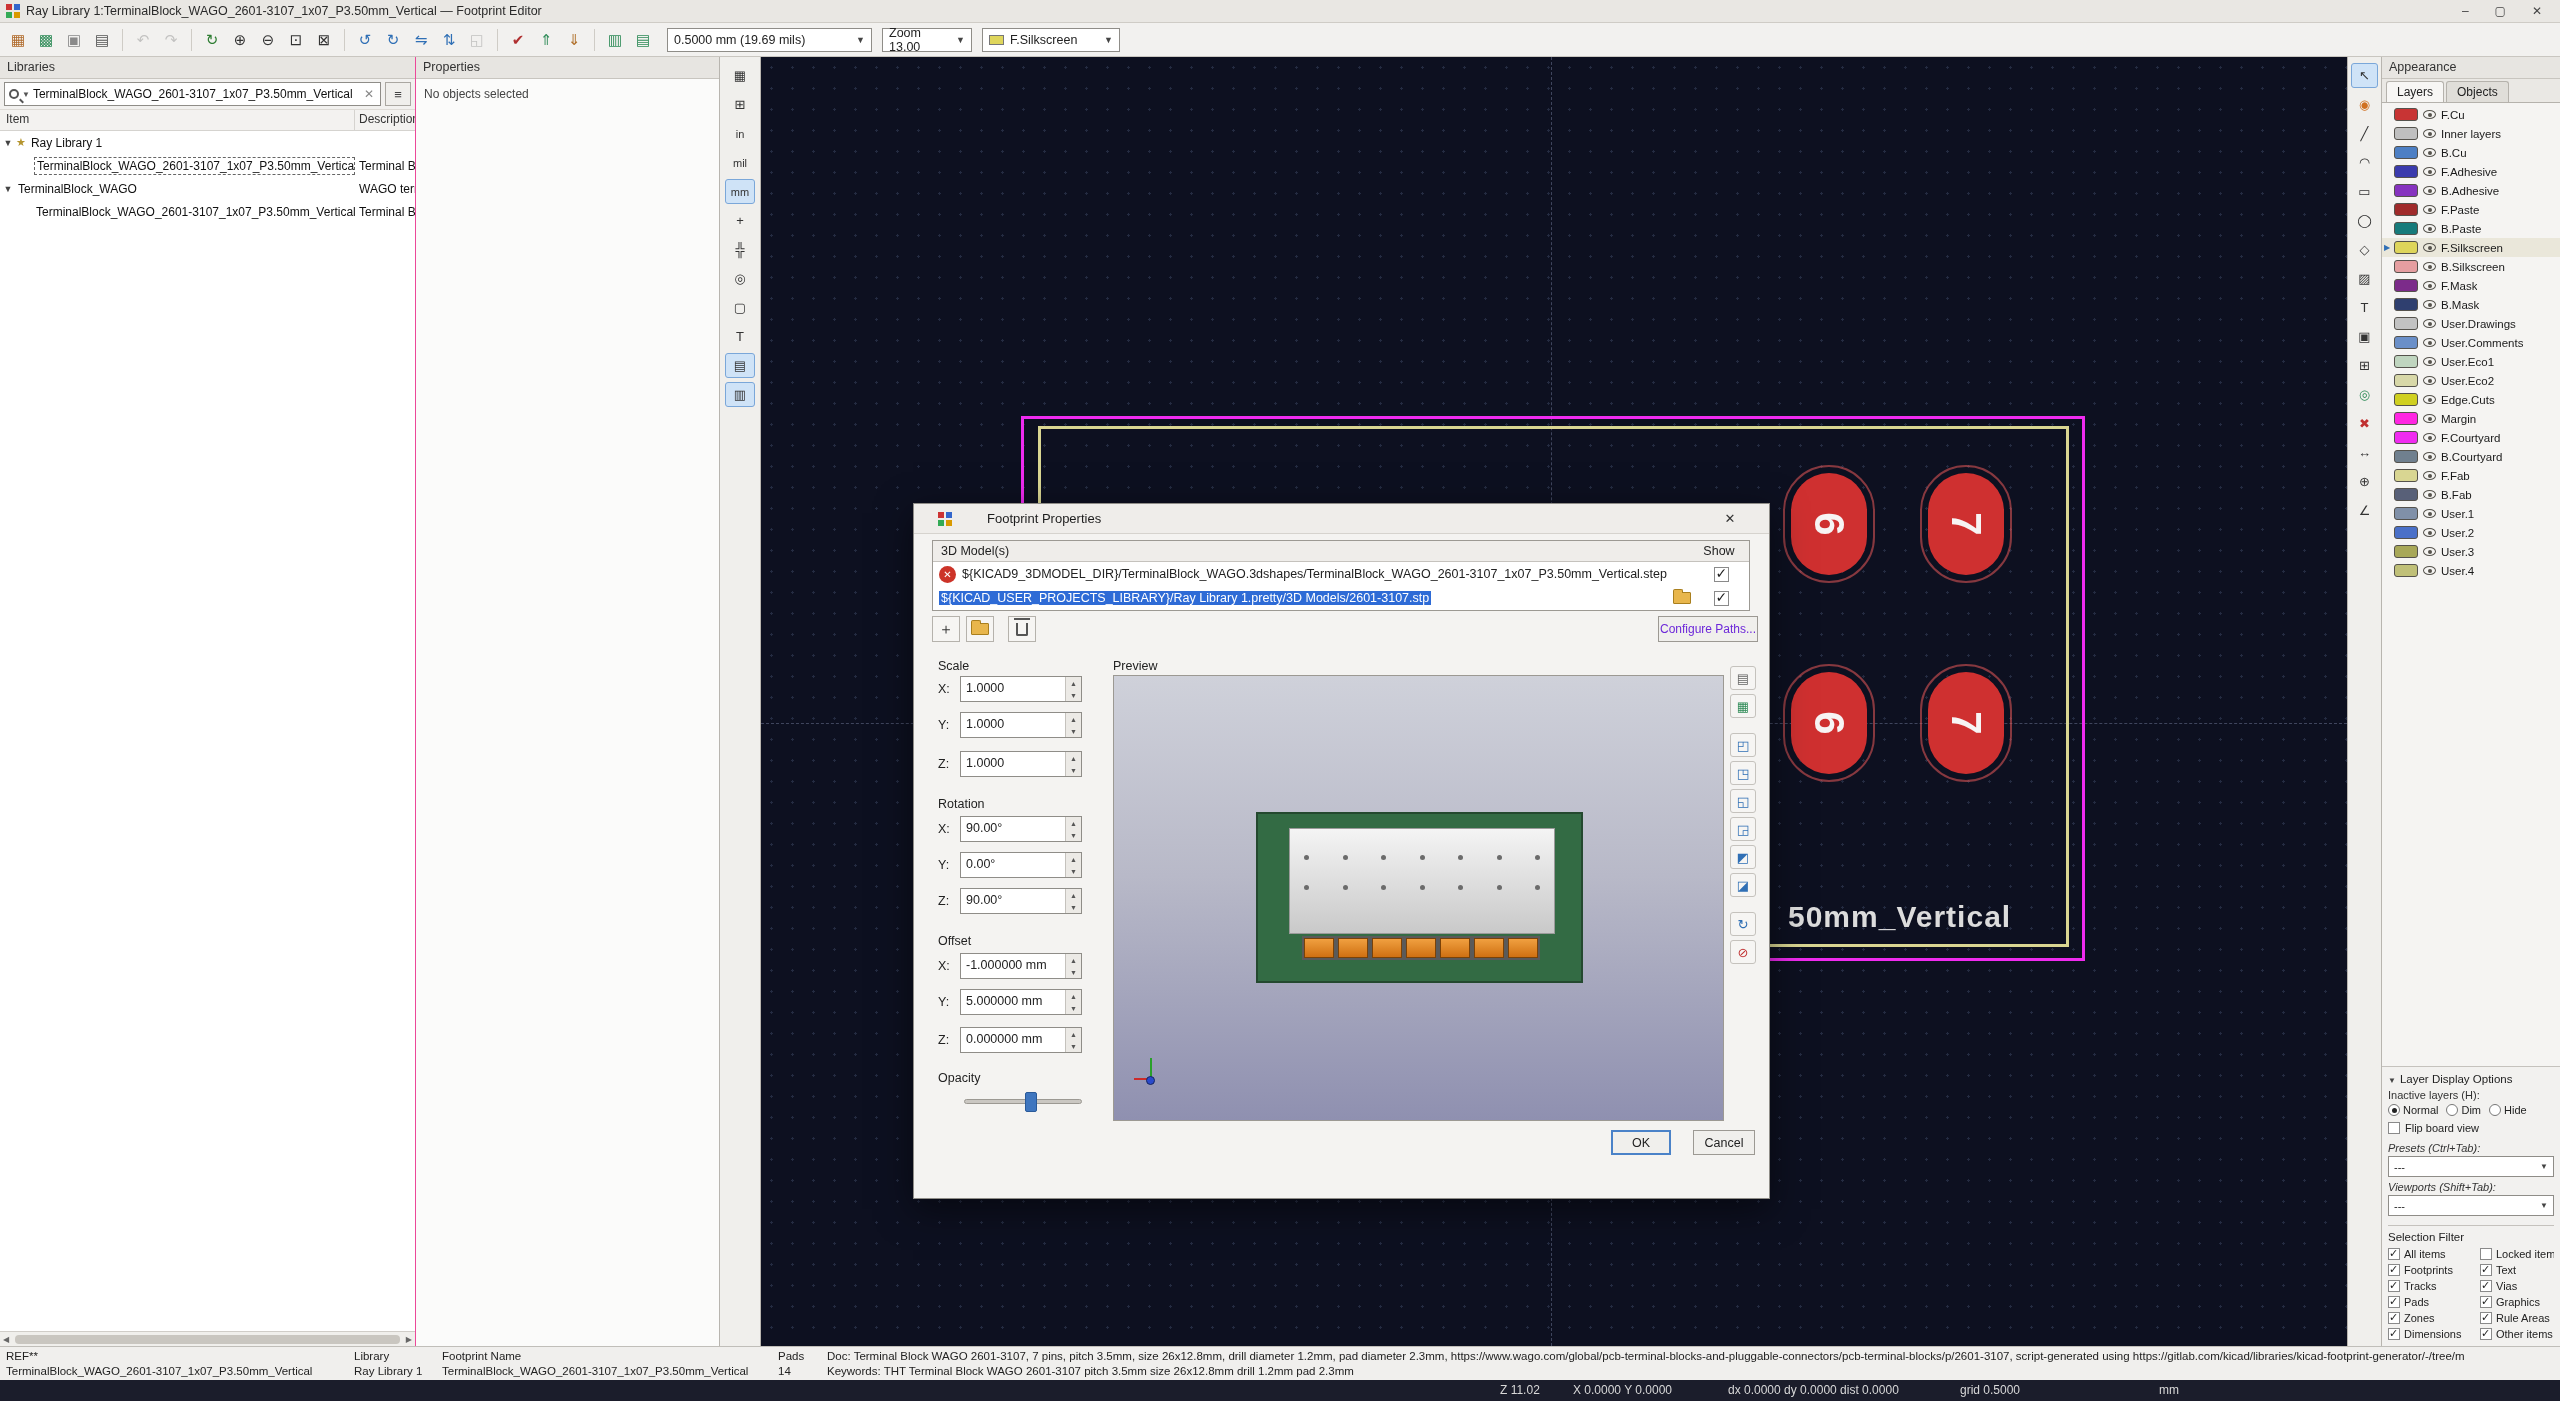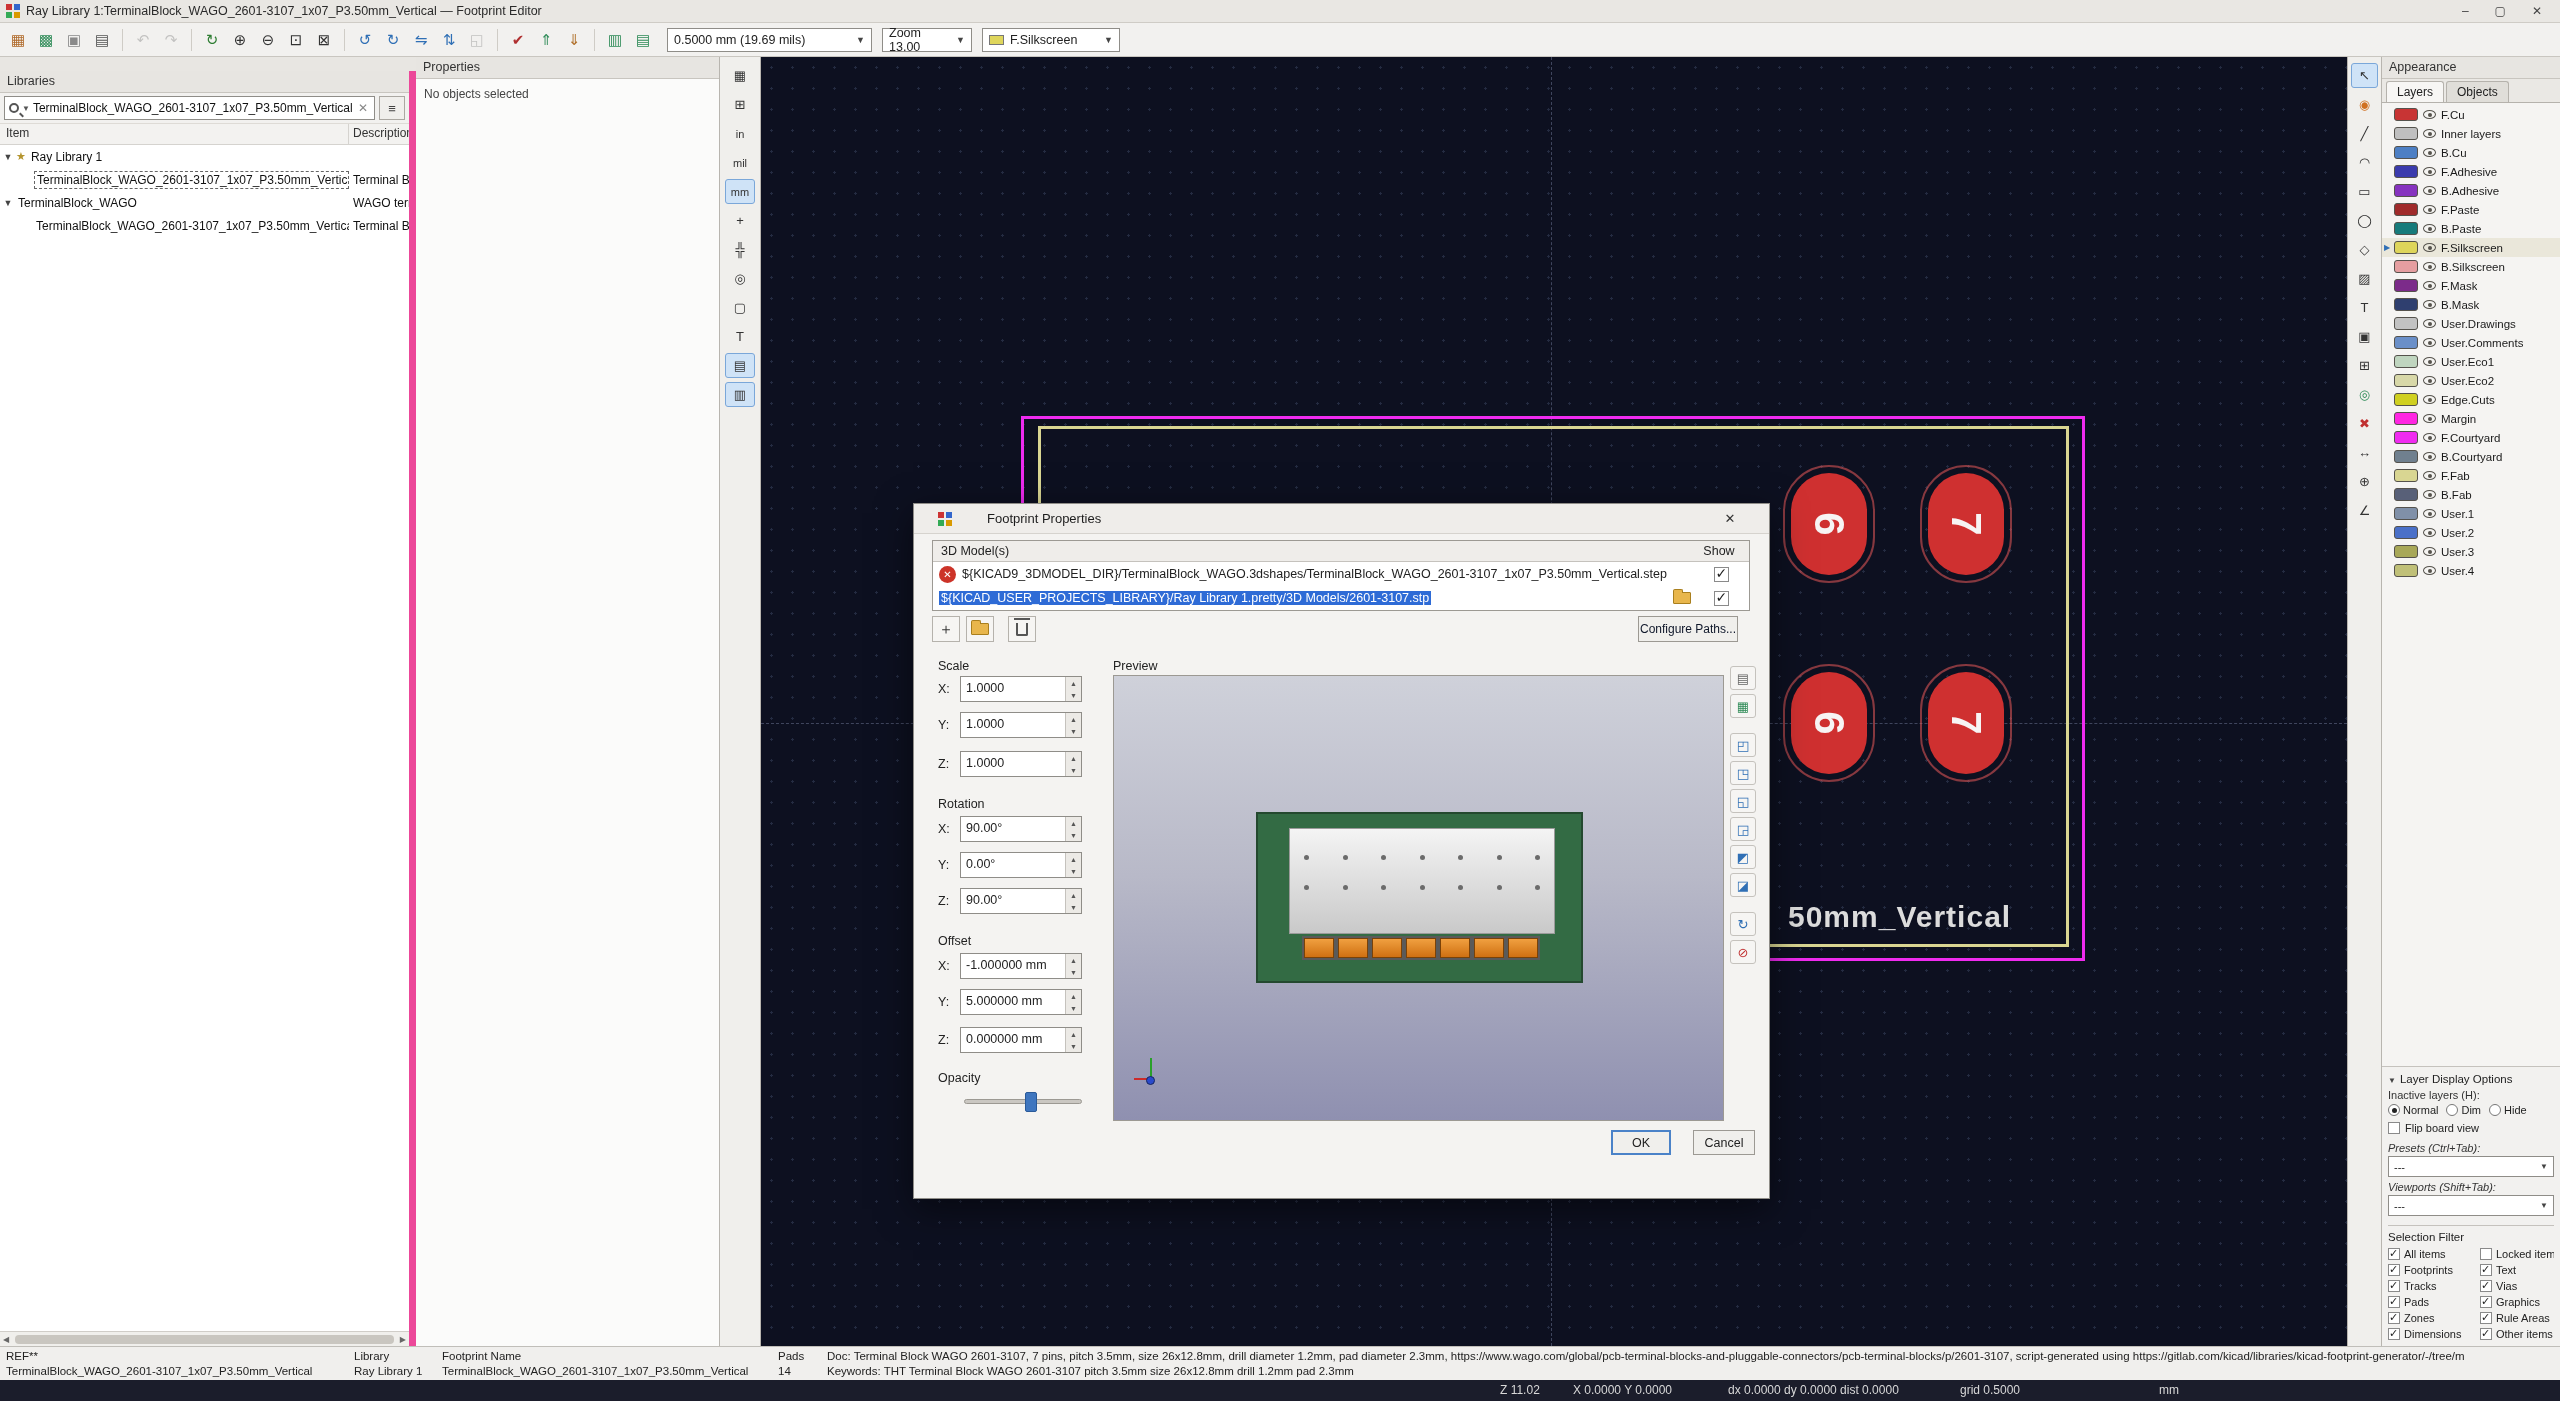--- a/index.html
+++ b/index.html
@@ -22,21 +22,21 @@
   .combo .carr { margin-left:auto; padding-left:10px; font-size:9px; color:#444; }
   .combo.grid-combo { width:205px; }
   .combo.zoom-combo { width:90px; }
   .combo.layer-combo { width:138px; }
   .layer-swatch { width:15px; height:10px; border:1px solid #777; margin-right:6px; flex:none; }
 
   
   .main { flex:1; display:flex; min-height:0; }
   .panel-header { height:22px; background:#e7e5e1; border-bottom:1px solid #c8c5bf; font-size:12.5px; padding:3px 7px; color:#333; flex:none; }
 
-  .libraries { width:416px; flex:none; background:#fbfbfa; border-right:7px solid #ec4899; display:flex; flex-direction:column;margin-top:14px; }
+  .libraries { width:416px; flex:none; background:#fbfbfa; border-right:1px solid #ec4899; display:flex; flex-direction:column; }
   .search-row { display:flex; align-items:center; padding:3px 4px; background:#f2f1ef; border-bottom:1px solid #dedbd6; gap:4px; flex:none; }
   .search-box { flex:1; height:24px; border:1px solid #8f8d88; background:#fff; display:flex; align-items:center; padding:0 4px; gap:3px; }
   .mag-icon { width:10px; height:10px; border:2px solid #555; border-radius:50%; position:relative; flex:none; }
   .mag-icon::after { content:""; position:absolute; width:5px; height:2px; background:#555; transform:rotate(45deg); left:8px; top:9px; }
   .search-caret { font-size:8px; color:#555; }
   .search-box input { flex:1; border:none; outline:none; font-size:12px; font-family:inherit; color:#111; min-width:0; background:transparent; }
   .clear-icon { color:#888; font-size:12px; padding:0 2px; }
   .filter-btn { width:26px; height:24px; border:1px solid #aaa7a1; background:#f0efec; display:flex; align-items:center; justify-content:center; font-size:13px; color:#444; flex:none; }
   .cols { display:flex; height:21px; border-bottom:1px solid #d5d3cf; background:#f3f2f0; font-size:12px; color:#333; flex:none; }
   .cols .c1 { flex:1; padding:2px 0 0 6px; border-right:1px solid #d5d3cf; }
@@ -93,21 +93,21 @@
   .mt-row.sel .mpath span { background:#2e6bd6; color:#fff; padding:1px 2px; }
   .err-icon { width:17px; height:17px; border-radius:50%; background:#cc3328; color:#fff; font-size:10px; font-weight:bold; display:flex; align-items:center; justify-content:center; margin-right:6px; flex:none; }
   .mt-show { width:44px; display:flex; justify-content:center; flex:none; }
   .cb { width:15px; height:15px; border:1px solid #8a8a8a; background:#fff; display:inline-block; position:relative; flex:none; }
   .cb.checked::after { content:"✓"; position:absolute; top:-3px; left:1px; color:#222; font-size:14px; font-weight:bold; }
   .mini-folder { width:18px; height:12px; background:#e8b64c; border:1px solid #a97f1e; border-radius:1px; position:relative; margin:0 8px 0 4px; flex:none; }
   .mini-folder::before { content:""; position:absolute; top:-4px; left:-1px; width:8px; height:3px; background:#e8b64c; border:1px solid #a97f1e; border-bottom:none; border-radius:2px 2px 0 0; }
   .tool-btn { position:absolute; width:28px; height:26px; border:1px solid #b5b2ac; background:#f6f5f3; display:flex; align-items:center; justify-content:center; font-size:15px; color:#333; }
   .trash-glyph { width:12px; height:13px; border:2px solid #555; border-top:none; border-radius:0 0 2px 2px; position:relative; }
   .trash-glyph::before { content:""; position:absolute; top:-5px; left:-4px; width:16px; height:2px; background:#555; }
-  .cfg-btn { position:absolute; left:724px; top:82px; width:100px; height:26px; border:1px solid #9c9993; background:#f0efec; font-size:12px; display:flex; align-items:center; justify-content:center; color:#0f172a; }
+  .cfg-btn { position:absolute; left:744px; top:82px; width:100px; height:26px; border:1px solid #9c9993; background:#f0efec; font-size:12px; display:flex; align-items:center; justify-content:center; color:#6d28d9; }
 
   .fgroup-label { position:absolute; left:24px; font-size:12.5px; color:#222; }
   .frow { position:absolute; left:24px; display:flex; align-items:center; }
   .flabel { width:22px; font-size:12.5px; }
   .spinfield { display:flex; width:122px; height:26px; border:1px solid #8f8d88; background:#fff; }
   .spinfield .val { flex:1; padding:4px 5px; font-size:12.5px; white-space:nowrap; overflow:hidden; }
   .spinfield .spin { width:16px; display:flex; flex-direction:column; border-left:1px solid #c5c2bd; background:#eceae6; }
   .spinfield .spin span { flex:1; font-size:7px; color:#555; display:flex; align-items:center; justify-content:center; }
   .slider-track { position:absolute; left:50px; top:565px; width:118px; height:5px; background:#cac7c2; border:1px solid #9c9993; border-radius:3px; }
   .slider-handle { position:absolute; top:-8px; width:12px; height:20px; background:#3f76bf; border:1px solid #2a5a99; border-radius:2px; }

